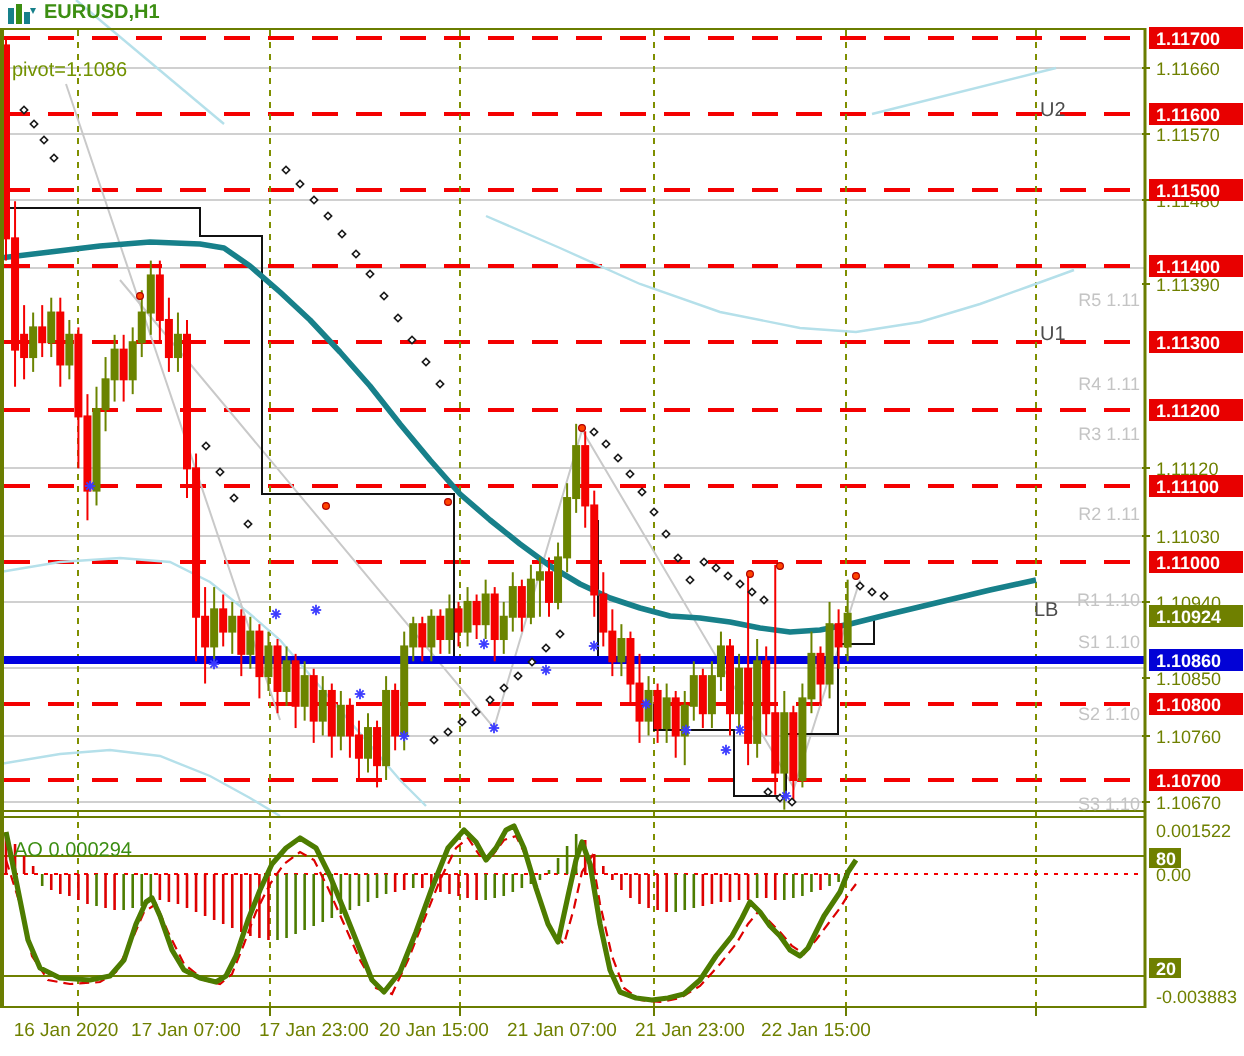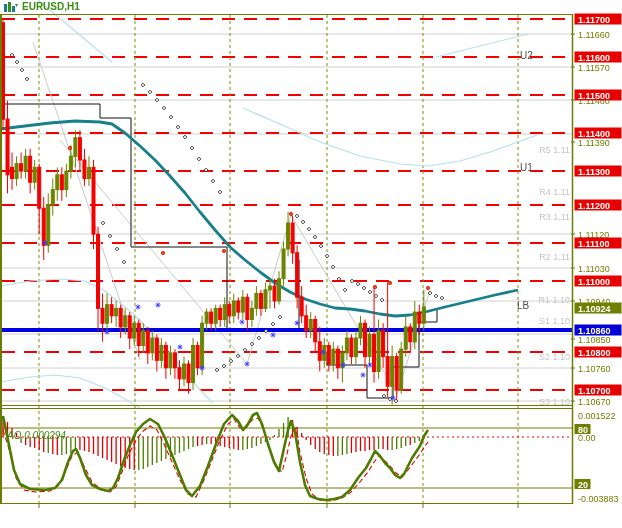--- a/index.html
+++ b/index.html
@@ -4,21 +4,21 @@
 <style>
   html,body{margin:0;padding:0;background:#fff;width:622px;height:528px;overflow:hidden;
     font-family:"Liberation Sans",sans-serif;}
   #wrap{position:relative;width:622px;height:528px;background:#fff;}
   #chart-svg{position:absolute;left:0;top:0;}
   .abs{position:absolute;white-space:nowrap;}
   .titlebar{left:4px;top:1px;display:flex;align-items:center;gap:4px;}
   .symbol{font-size:10px;font-weight:bold;color:#3c8e12;}
   .annot{left:6px;top:29px;font-size:10px;color:#729200;line-height:13px;}
   .ulabel{font-size:10px;color:#4d4d4d;margin-top:20px;}
-  .ao-label{left:7px;top:430px;font-size:10px;color:#3c8e12;font-style:italic;}
+  .ao-label{left:7px;top:420px;font-size:10px;color:#3c8e12;}
 </style>
 </head>
 <body>
 
 <div id="wrap">
   <svg id="chart-svg" width="622" height="528" viewBox="0 0 622 528">
       <line x1="2" y1="34" x2="572.5" y2="34" stroke="#d0d0d0" stroke-width="1"></line>
       <line x1="2" y1="67" x2="572.5" y2="67" stroke="#d0d0d0" stroke-width="1"></line>
       <line x1="2" y1="100" x2="572.5" y2="100" stroke="#d0d0d0" stroke-width="1"></line>
       <line x1="2" y1="134" x2="572.5" y2="134" stroke="#d0d0d0" stroke-width="1"></line>
@@ -538,22 +538,32 @@
     <svg width="14" height="10">
       <rect x="0" y="2" width="3" height="8" fill="#17808a"></rect>
       <rect x="4" y="0" width="3" height="10" fill="#3c8e12"></rect>
       <rect x="8" y="4" width="3" height="6" fill="#17808a"></rect>
       <path d="M11 2 L14 2 L12.5 5 Z" fill="#17808a"></path>
     </svg>
     <span class="symbol">EURUSD,H1</span>
   </div>
 
   <div class="abs annot">
+    <div>pivot=1.1086</div>
   </div>
 
   <div class="abs ulabel" style="left:520px;top:30px">U2</div>
   <div class="abs ulabel" style="left:520px;top:142px">U1</div>
   <div class="abs ulabel" style="left:517px;top:280px">LB</div>
 
   <div class="abs ao-label">AO 0.000294</div>
 
   <div id="scale-area" class="abs" style="left:572px;top:0;width:50px;height:528px"></div>
+  <div id="time-area" class="abs" style="left:0;top:504px;width:572px;height:24px">
+      <span style="position: absolute; left: 33px; top: 6px; transform: translateX(-50%); font-size: 9.5px; color: rgb(111, 128, 0); white-space: nowrap;">16 Jan 2020</span>
+      <span style="position: absolute; left: 93px; top: 6px; transform: translateX(-50%); font-size: 9.5px; color: rgb(111, 128, 0); white-space: nowrap;">17 Jan 07:00</span>
+      <span style="position: absolute; left: 157px; top: 6px; transform: translateX(-50%); font-size: 9.5px; color: rgb(111, 128, 0); white-space: nowrap;">17 Jan 23:00</span>
+      <span style="position: absolute; left: 217px; top: 6px; transform: translateX(-50%); font-size: 9.5px; color: rgb(111, 128, 0); white-space: nowrap;">20 Jan 15:00</span>
+      <span style="position: absolute; left: 281px; top: 6px; transform: translateX(-50%); font-size: 9.5px; color: rgb(111, 128, 0); white-space: nowrap;">21 Jan 07:00</span>
+      <span style="position: absolute; left: 345px; top: 6px; transform: translateX(-50%); font-size: 9.5px; color: rgb(111, 128, 0); white-space: nowrap;">21 Jan 23:00</span>
+      <span style="position: absolute; left: 408px; top: 6px; transform: translateX(-50%); font-size: 9.5px; color: rgb(111, 128, 0); white-space: nowrap;">22 Jan 15:00</span>
+    </div>
 </div>
 
 </body></html>

